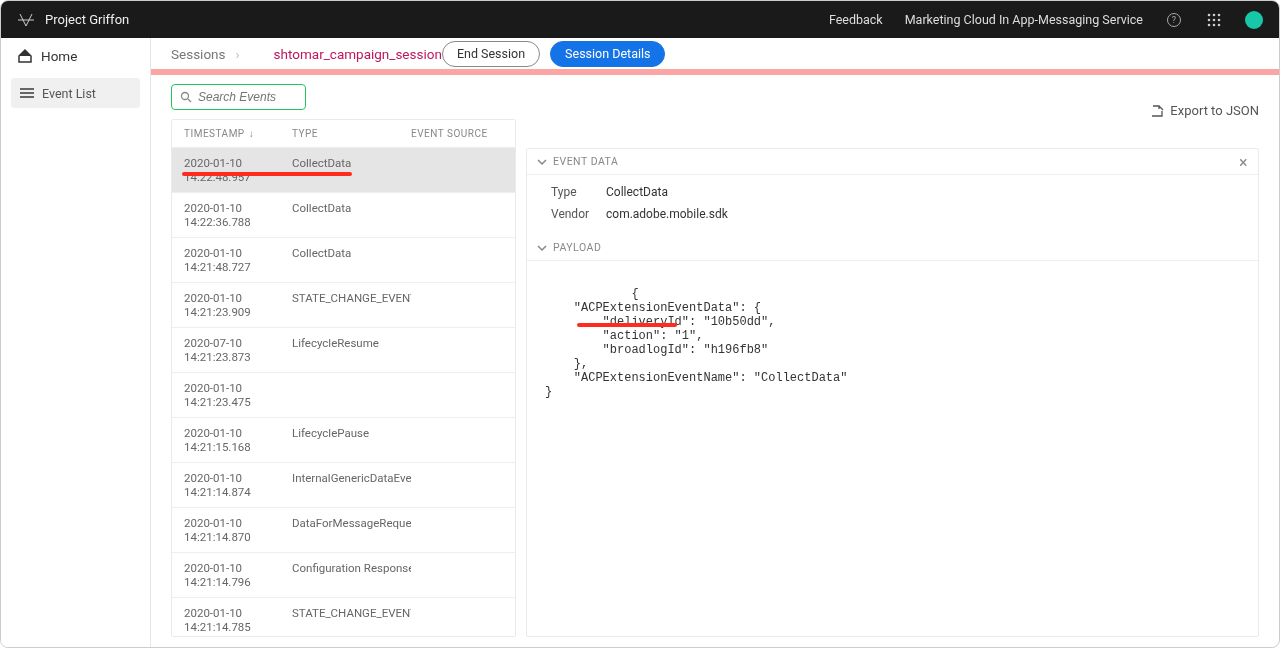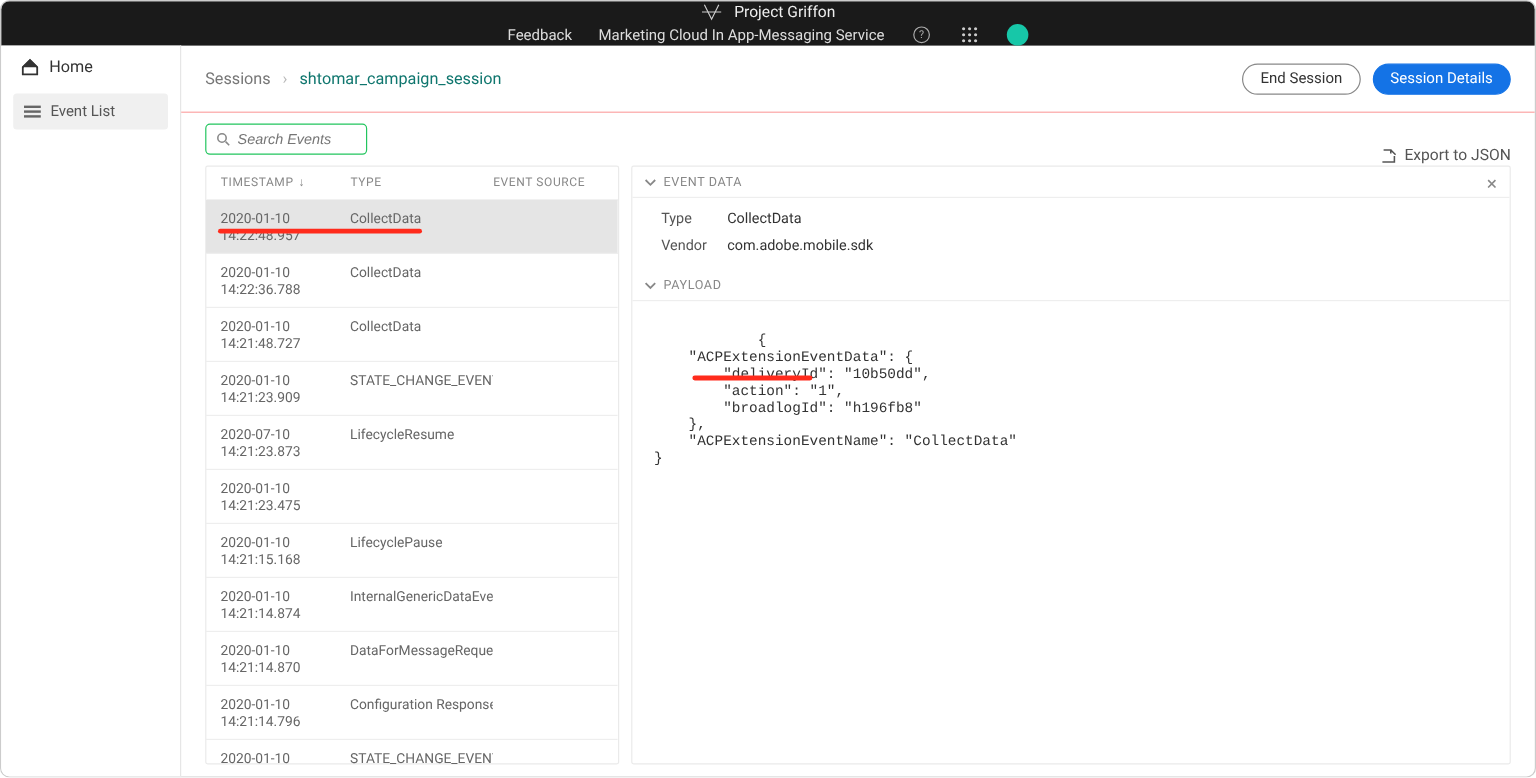--- a/index.html
+++ b/index.html
@@ -1,45 +1,45 @@
 <!DOCTYPE html>
 <html><head>
   <meta charset="utf-8">
   <style>
     * { box-sizing: border-box; margin: 0; padding: 0; }
     body { font-family: -apple-system, BlinkMacSystemFont, "Segoe UI", Roboto, sans-serif; font-size: 13px; color: #333; background: #fff; }
     .window { width: 1280px; height: 648px; border: 1px solid #ccc; border-radius: 8px; overflow: hidden; display: flex; flex-direction: column; margin: 0 auto; }
 
     
-    .topbar { background: #1a1a1a; color: #fff; height: 37px; display: flex; align-items: center; padding: 0 16px; justify-content: space-between; flex-direction: column; }
+    .topbar { background: #1a1a1a; color: #fff; height: 37px; display: flex; align-items: center; padding: 0 16px; justify-content: space-between; }
     .topbar-left { display: flex; align-items: center; gap: 10px; }
     .logo-mark { width: 18px; height: 18px; display: flex; align-items: center; justify-content: center; }
     .brand { font-size: 13px; color: #eee; }
     .topbar-right { display: flex; align-items: center; gap: 22px; }
     .topbar-link { color: #ddd; font-size: 12.5px; cursor: pointer; }
     .topbar-ic { color: #ccc; display: flex; align-items: center; justify-content: center; width: 18px; height: 18px; cursor: pointer; }
     .avatar { width: 18px; height: 18px; border-radius: 50%; background: #17c7a8; }
 
     
     .body { flex: 1; display: flex; min-height: 0; }
 
     
     .sidebar { width: 150px; border-right: 1px solid #e6e6e6; background: #fff; display: flex; flex-direction: column; }
     .side-home { height: 36px; display: flex; align-items: center; gap: 8px; padding: 0 16px; font-size: 13.5px; color: #333; cursor: pointer; }
     .side-item { height: 30px; margin: 4px 10px; display: flex; align-items: center; gap: 8px; padding: 0 8px; font-size: 12.5px; color: #555; background: #f0f0f0; border-radius: 3px; cursor: pointer; }
     .side-ic { width: 15px; height: 12px; display: flex; align-items: center; justify-content: center; }
     .side-ic span { display: block; width: 14px; height: 2px; background: #666; box-shadow: 0 -4px 0 #666, 0 4px 0 #666; }
 
     
     .main { flex: 1; display: flex; flex-direction: column; min-width: 0; }
-    .mainhead { height: 56px; display: flex; align-items: center; padding: 0 20px; border-bottom: 1px solid #fca5a5; justify-content: space-between; }
+    .mainhead { height: 37px; display: flex; align-items: center; padding: 0 20px; border-bottom: 6px solid #fca5a5; justify-content: flex-start; }
     .crumbs { display: flex; align-items: center; gap: 10px; font-size: 13.5px; }
     .crumb-root { color: #777; cursor: pointer; }
     .crumb-sep { color: #bbb; }
-    .crumb-cur { color: #0f766e; }
+    .crumb-cur { color: #be185d; margin-left: 24px; }
     .head-actions { display: flex; gap: 10px; }
     .btn { height: 26px; padding: 0 14px; border-radius: 14px; font-size: 12.5px; display: inline-flex; align-items: center; cursor: pointer; }
     .btn-outline { border: 1px solid #888; background: #fff; color: #333; }
     .btn-primary { background: #1473e6; color: #fff; border: 1px solid #1473e6; }
 
     
     .toolbar { height: 44px; display: flex; align-items: center; padding: 0 20px; justify-content: space-between; }
     .search { width: 135px; height: 26px; border: 1px solid #22c55e; border-radius: 4px; display: flex; align-items: center; padding: 0 8px; gap: 6px; }
     .search input { border: none; outline: none; font-size: 12px; width: 100%; color: #555; font-style: italic; }
     .export { display: flex; align-items: center; gap: 6px; font-size: 13px; color: #555; cursor: pointer; margin-top: 27px; }
@@ -53,21 +53,21 @@
     .col-ts { width: 108px; display: flex; align-items: center; gap: 4px;}
     .col-type { width: 119px; }
     .col-src { flex: 1; }
     .evtrows { overflow-y: auto; flex: 1; }
     .evtrow { display: flex; padding: 8px 12px; border-bottom: 1px solid #eee; font-size: 11.5px; color: #666; cursor: pointer; position: relative; }
     .evtrow.selected { background: #e5e5e5; }
     .evtrow .col-type { white-space: nowrap; overflow: hidden; text-overflow: clip; }
     .underline-red { position: absolute; height: 4px; background: #ff2b1c; border-radius: 2px; left: 10px; top: 24px; width: 170px; }
 
     
-    .panel { flex: 1; border: 1px solid #eaeaea; border-radius: 2px; display: flex; flex-direction: column; }
+    .panel { flex: 1; border: 1px solid #eaeaea; border-radius: 2px; display: flex; flex-direction: column; margin-top: 29px; }
     .sect-head { display: flex; align-items: center; gap: 6px; padding: 6px 10px; font-size: 10.5px; letter-spacing: 0.5px; text-transform: uppercase; color: #888; border-bottom: 1px solid #eee; cursor: pointer; }
     .sect-head.first { position: relative; }
     .close-x { position: absolute; right: 10px; top: 4px; font-size: 16px; color: #888; cursor: pointer; }
     .kv { display: flex; padding: 4px 24px; font-size: 12px; }
     .kv .k { width: 55px; color: #555; }
     .kv .v { color: #333; }
     .sect-body { padding: 6px 0 10px 0;}
     .payload { padding: 12px 18px; font-family: "SFMono-Regular", Consolas, "Liberation Mono", Menlo, monospace; font-size: 12px; color: #333; white-space: pre; position: relative; }
     .pl-red { position: absolute; height: 4px; background: #ff2b1c; border-radius: 2px; left: 50px; top: 62px; width: 100px; }
 

